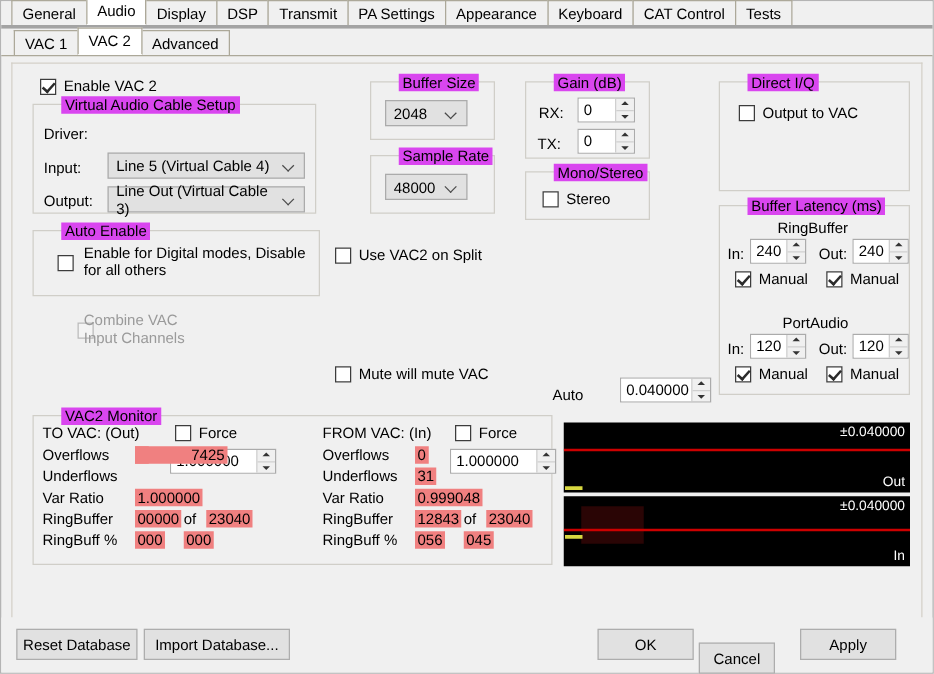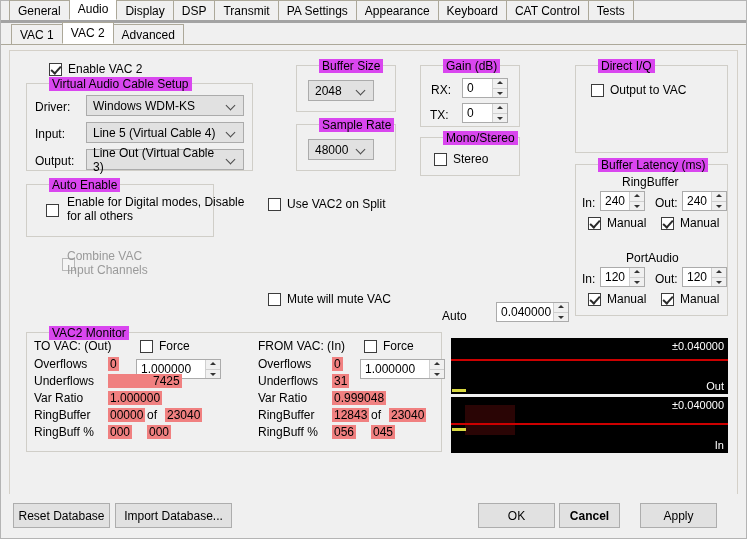--- a/index.html
+++ b/index.html
@@ -123,47 +123,43 @@
 
   <div class="tabstrip2">
     <div class="tab">VAC 1</div>
     <div class="tab active">VAC 2</div>
     <div class="tab">Advanced</div>
   </div>
 
   <div class="page">
 
     
-    <div class="cbrow" style="left:39px;top:11px;">
+    <div class="cbrow" style="left:22px;top:11px;">
       <span class="cb on"></span>
       <span class="lbl">Enable VAC 2</span>
     </div>
 
     
     <div class="gbox" style="left:16px;top:32px;width:227px;height:88px;">
       <span class="glabel">Virtual Audio Cable Setup</span>
     </div>
     <span class="lbl abs" style="left:25px;top:49px;">Driver:</span>
-    <div class="combo" style="left:76px;top:44px;width:158px;height:21px;">
-      <span>Windows WDM-KS</span>
-      <span class="arrow"></span>
-    </div>
     <span class="lbl abs" style="left:25px;top:76px;">Input:</span>
     <div class="combo" style="left:76px;top:71px;width:158px;height:21px;">
       <span>Line 5 (Virtual Cable 4)</span>
       <span class="arrow"></span>
     </div>
     <span class="lbl abs" style="left:25px;top:103px;">Output:</span>
     <div class="combo" style="left:76px;top:98px;width:158px;height:21px;">
       <span>Line Out (Virtual Cable 3)</span>
       <span class="arrow"></span>
     </div>
 
     
-    <div class="gbox" style="left:16px;top:133px;width:188px;height:53px;">
+    <div class="gbox" style="left:16px;top:133px;width:230px;height:53px;">
       <span class="glabel">Auto Enable</span>
     </div>
     <span class="cb abs" style="left:36px;top:152px;"></span>
     <span class="lbl abs" style="left:57px;top:144px;">Enable for Digital modes, Disable</span>
     <span class="lbl abs" style="left:57px;top:158px;">for all others</span>
 
     
     <span class="cb dis abs" style="left:36px;top:206px;"></span>
     <span class="lbl dis abs" style="left:57px;top:198px;">Combine VAC</span>
     <span class="lbl dis abs" style="left:57px;top:212px;">Input Channels</span>
@@ -318,21 +314,21 @@
       <span class="val">1.000000</span>
       <span class="btns">
           <span class="bup"></span>
           <span class="bdn"></span>
         </span>
     </div>
 
     <span class="mon-name" style="left:24px;top:306px;">Overflows</span>
     <span class="hi" style="left:98px;top:306px;">0</span>
     <span class="mon-name" style="left:24px;top:323px;">Underflows</span>
-    <span class="hi" style="left:98px;top:323px;padding-left:45px;">7425</span>
+    <span class="hi" style="left:98px;top:306px;padding-left:45px;">7425</span>
     <span class="mon-name" style="left:24px;top:340px;">Var Ratio</span>
     <span class="hi" style="left:98px;top:340px;">1.000000</span>
     <span class="mon-name" style="left:24px;top:357px;">RingBuffer</span>
     <span class="hi" style="left:98px;top:357px;">00000</span>
     <span class="plain" style="left:137px;top:357px;">of</span>
     <span class="hi" style="left:155px;top:357px;">23040</span>
     <span class="mon-name" style="left:24px;top:374px;">RingBuff %</span>
     <span class="hi" style="left:98px;top:374px;">000</span>
     <span class="hi" style="left:137px;top:374px;">000</span>
 
@@ -378,17 +374,17 @@
       <div class="cap" style="right:4px;bottom:2px;">In</div>
       <div class="ymark" style="left:1px;top:31px;width:14px;"></div>
     </div>
 
   </div>
 
   <div class="btnbar">
     <div class="btn" style="left:12px;top:9px;width:97px;height:25px;">Reset Database</div>
     <div class="btn" style="left:114px;top:9px;width:117px;height:25px;">Import Database...</div>
     <div class="btn" style="left:477px;top:9px;width:77px;height:25px;">OK</div>
-    <div class="btn" style="left:558px;top:9px;width:61px;height:25px;font-weight:bold;">Cancel</div>
+    <div class="btn" style="left:558px;top:20px;width:61px;height:25px;">Cancel</div>
     <div class="btn" style="left:639px;top:9px;width:77px;height:25px;">Apply</div>
   </div>
 
 </div>
 
 </body></html>

